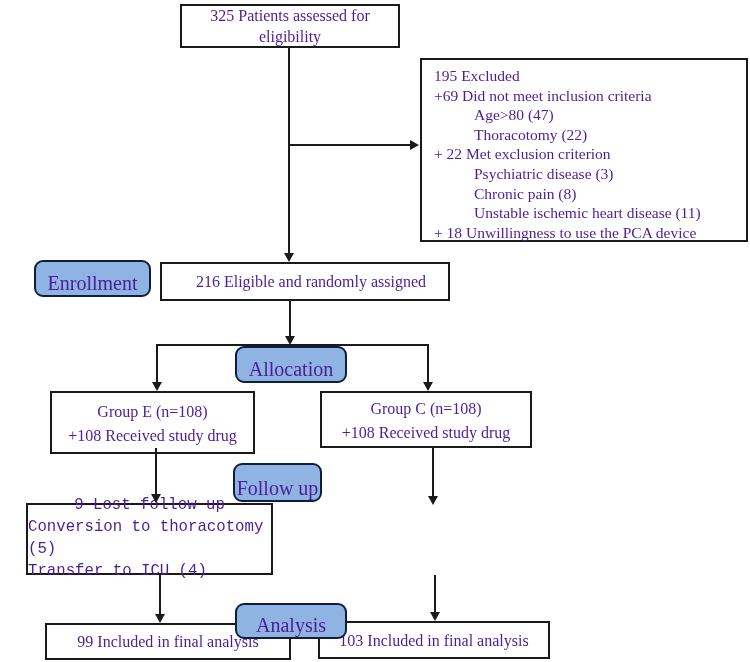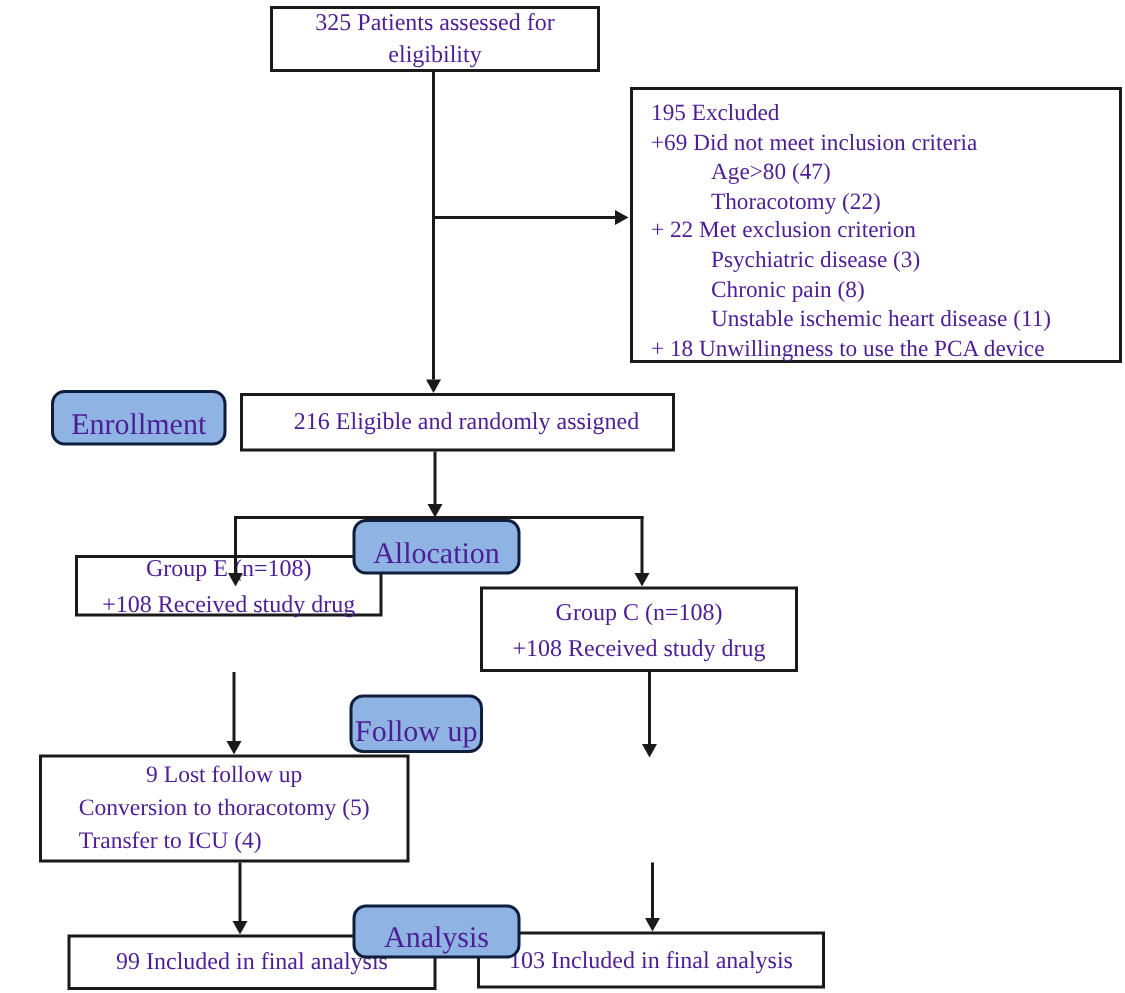--- a/index.html
+++ b/index.html
@@ -103,35 +103,35 @@
   </div>
 
   <div class="box center" style="left:160px;top:262px;width:290px;height:39px;padding-left:12px;">
     <div>216 Eligible and randomly assigned</div>
   </div>
 
   <div class="stage" style="left: 235px; top: 346px; width: 112px; height: 37px; background: rgb(143, 179, 226); border-color: rgb(15, 30, 61);">
     <span>Allocation</span>
   </div>
 
-  <div class="box center twoline" style="left:50px;top:370px;width:205px;height:41px;text-align:center;">
+  <div class="box center twoline" style="left:50px;top:391px;width:205px;height:63px;text-align:center;">
     <div>Group E (n=108)</div>
     <div>+108 Received study drug</div>
   </div>
 
   <div class="box center twoline" style="left:320px;top:391px;width:212px;height:57px;">
     <div>Group C (n=108)</div>
     <div>+108 Received study drug</div>
   </div>
 
   <div class="stage" style="left: 233px; top: 463px; width: 89px; height: 39px; background: rgb(143, 179, 226); border-color: rgb(15, 30, 61);">
     <span>Follow up</span>
   </div>
 
-  <div class="box lossbox" style="left:26px;top:503px;width:247px;height:72px;">
+  <div class="box lossbox" style="left:26px;top:503px;width:247px;height:72px;font-family:Liberation Mono, monospace;">
     <div class="inner">
       <div class="first">9 Lost follow up</div>
       <div>Conversion to thoracotomy (5)</div>
       <div>Transfer to ICU (4)</div>
     </div>
   </div>
 
 
   <div class="stage" style="left: 235px; top: 603px; width: 112px; height: 36px; background: rgb(143, 179, 226); border-color: rgb(15, 30, 61);">
     <span>Analysis</span>

